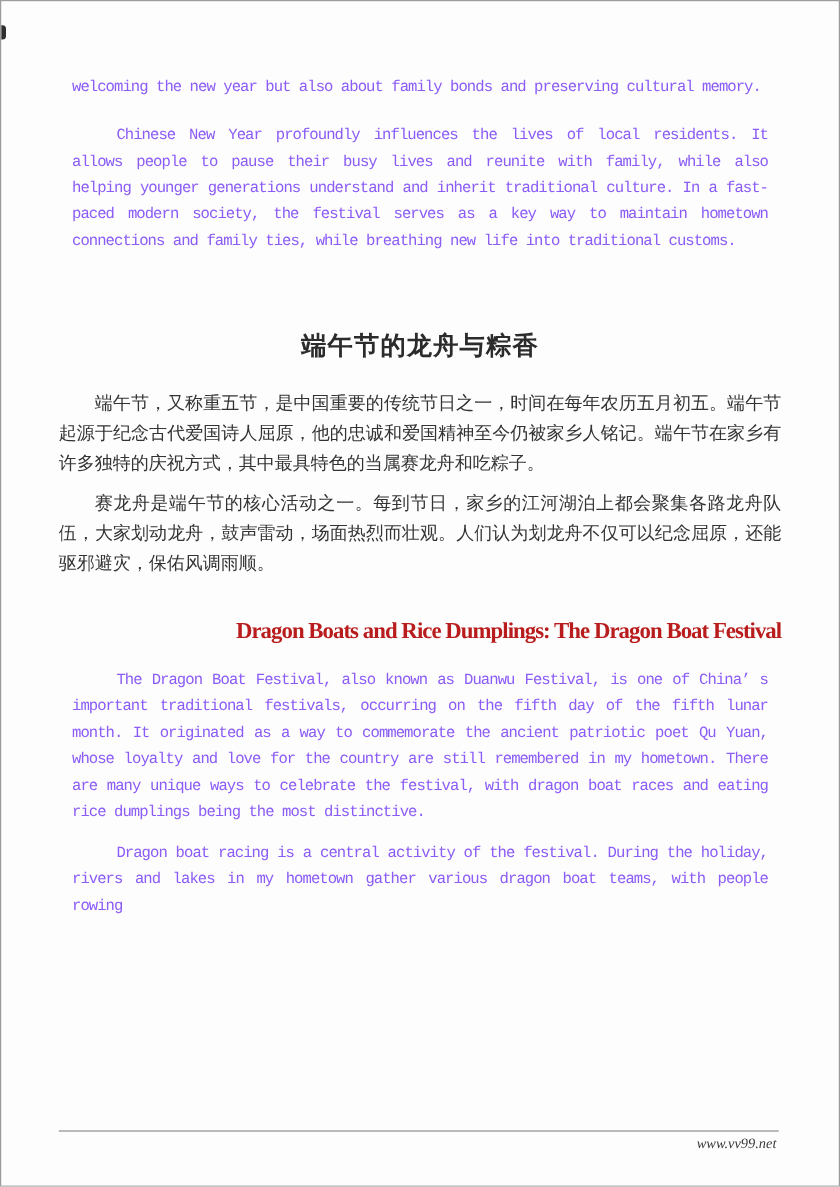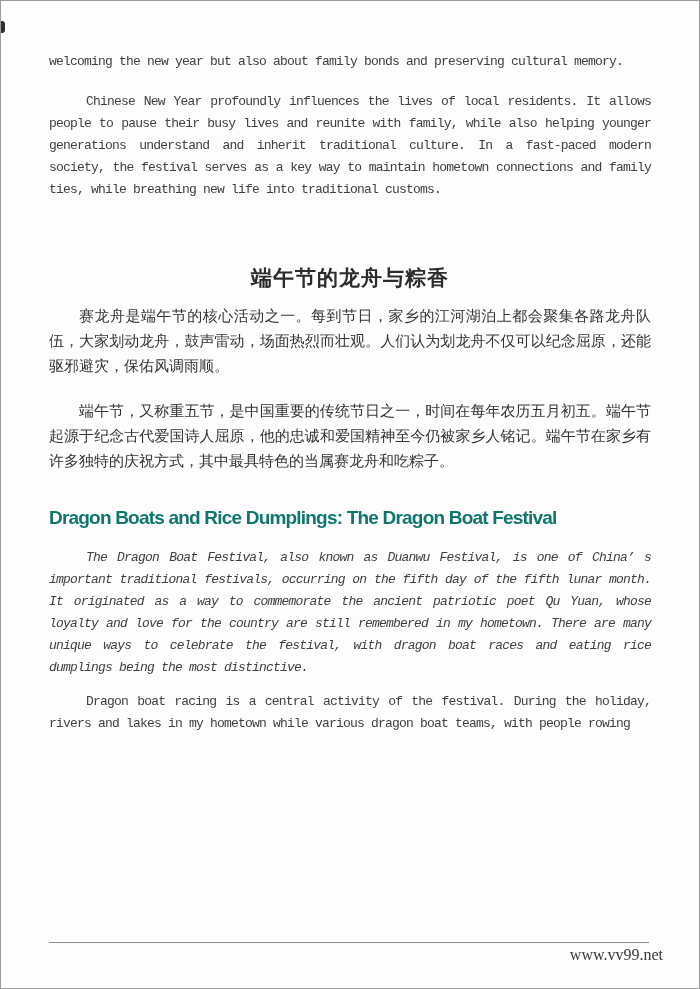--- a/index.html
+++ b/index.html
@@ -16,84 +16,84 @@
   }
   .watermark {
     position:absolute; left:244px; top:834px;
     font-family:"DejaVu Sans", sans-serif;
     font-weight:bold; font-size:82px; letter-spacing:-4px;
     color:#e9e9e9; z-index:0; white-space:nowrap;
     user-select:none;
   }
   .content { position:relative; z-index:1; }
   p.en {
-    margin:0; font-size:13px; letter-spacing:-0.8px;
-    line-height:22px; text-align:justify; color:#404040;
+    margin:11px; font-size:13px; letter-spacing:-0.8px;
+    line-height:22px; text-align:justify; color:#8b5cf6;
   }
   p.en.indent { text-indent:37px; }
   .mt18 { margin-top:18px !important; }
-  .mt10 { margin-top:10px !important;font-style:italic; }
+  .mt10 { margin-top:10px !important; }
   .mt12 { margin-top:12px !important; }
   .mt20 { margin-top:20px !important; }
   h1.zh-title {
     margin:62px 0 10px 0; font-family:"Liberation Sans", sans-serif;
     font-size:21px; line-height:30px; font-weight:bold;
     text-align:center; color:#2b2b2b; letter-spacing:1px;
   }
   p.zh {
     margin:8px 0 0 0; font-family:"Liberation Sans", sans-serif;
     font-size:15px; line-height:25px; text-align:justify;
     text-indent:2em; color:#333333;
   }
   h2.en-title {
-    margin:26px 0 0 0; font-family:Liberation Sans, sans-serif;
+    margin:26px 0 0 0; font-family:Liberation Serif, serif;
     font-size:19px; letter-spacing:-0.8px; line-height:38px;
-    font-weight:bold; text-align:left; color:#0f766e;
+    font-weight:bold; text-align:right; color:#b91c1c;
   }
   .smudge {
     position:absolute; left:0; top:20px; width:4px; height:12px;
     background:#2f2f2f; border-radius:0 3px 3px 0; z-index:2;
   }
   .footer-rule {
     position:absolute; left:48px; right:50px; top:941px;
     border-top:1px solid #8f8f8f; z-index:1;
   }
   .footer-text {
-    position:absolute; right:36px; top:945px;
-    font-family:"Liberation Serif", serif; 
-    font-size:16px; color:#3a3a3a; z-index:1;
+    position:absolute; right:52px; top:945px;
+    font-family:"Liberation Serif", serif; font-style:italic;
+    font-size:12px; color:#3a3a3a; z-index:1;
   }
 </style>
 </head>
 <body>
 
 <div class="page">
 
 
   <div class="smudge"></div>
 
   <div class="content">
 
     <p class="en">welcoming the new year but also about family bonds and preserving cultural memory.</p>
 
     <p class="en indent mt18">Chinese New Year profoundly influences the lives of local residents. It allows people to pause their busy lives and reunite with family, while also helping younger generations understand and inherit traditional culture. In a fast-paced modern society, the festival serves as a key way to maintain hometown connections and family ties, while breathing new life into traditional customs.</p>
 
     <h1 class="zh-title">端午节的龙舟与粽香</h1>
 
+    <p class="zh mt20">端午节，又称重五节，是中国重要的传统节日之一，时间在每年农历五月初五。端午节起源于纪念古代爱国诗人屈原，他的忠诚和爱国精神至今仍被家乡人铭记。端午节在家乡有许多独特的庆祝方式，其中最具特色的当属赛龙舟和吃粽子。</p>
+
     <p class="zh">赛龙舟是端午节的核心活动之一。每到节日，家乡的江河湖泊上都会聚集各路龙舟队伍，大家划动龙舟，鼓声雷动，场面热烈而壮观。人们认为划龙舟不仅可以纪念屈原，还能驱邪避灾，保佑风调雨顺。</p>
-
-    <p class="zh mt20">端午节，又称重五节，是中国重要的传统节日之一，时间在每年农历五月初五。端午节起源于纪念古代爱国诗人屈原，他的忠诚和爱国精神至今仍被家乡人铭记。端午节在家乡有许多独特的庆祝方式，其中最具特色的当属赛龙舟和吃粽子。</p>
 
 
 
     <h2 class="en-title">Dragon Boats and Rice Dumplings: The Dragon Boat Festival</h2>
 
     <p class="en indent mt10">The Dragon Boat Festival, also known as Duanwu Festival, is one of China’ s important traditional festivals, occurring on the fifth day of the fifth lunar month. It originated as a way to commemorate the ancient patriotic poet Qu Yuan, whose loyalty and love for the country are still remembered in my hometown. There are many unique ways to celebrate the festival, with dragon boat races and eating rice dumplings being the most distinctive.</p>
 
-    <p class="en indent mt12">Dragon boat racing is a central activity of the festival. During the holiday, rivers and lakes in my hometown while various dragon boat teams, with people rowing</p>
+    <p class="en indent mt12">Dragon boat racing is a central activity of the festival. During the holiday, rivers and lakes in my hometown gather various dragon boat teams, with people rowing</p>
 
   </div>
 
   <div class="footer-rule"></div>
 
   <div class="footer-text">www.vv99.net</div>
 
 </div>
 
 </body></html>

